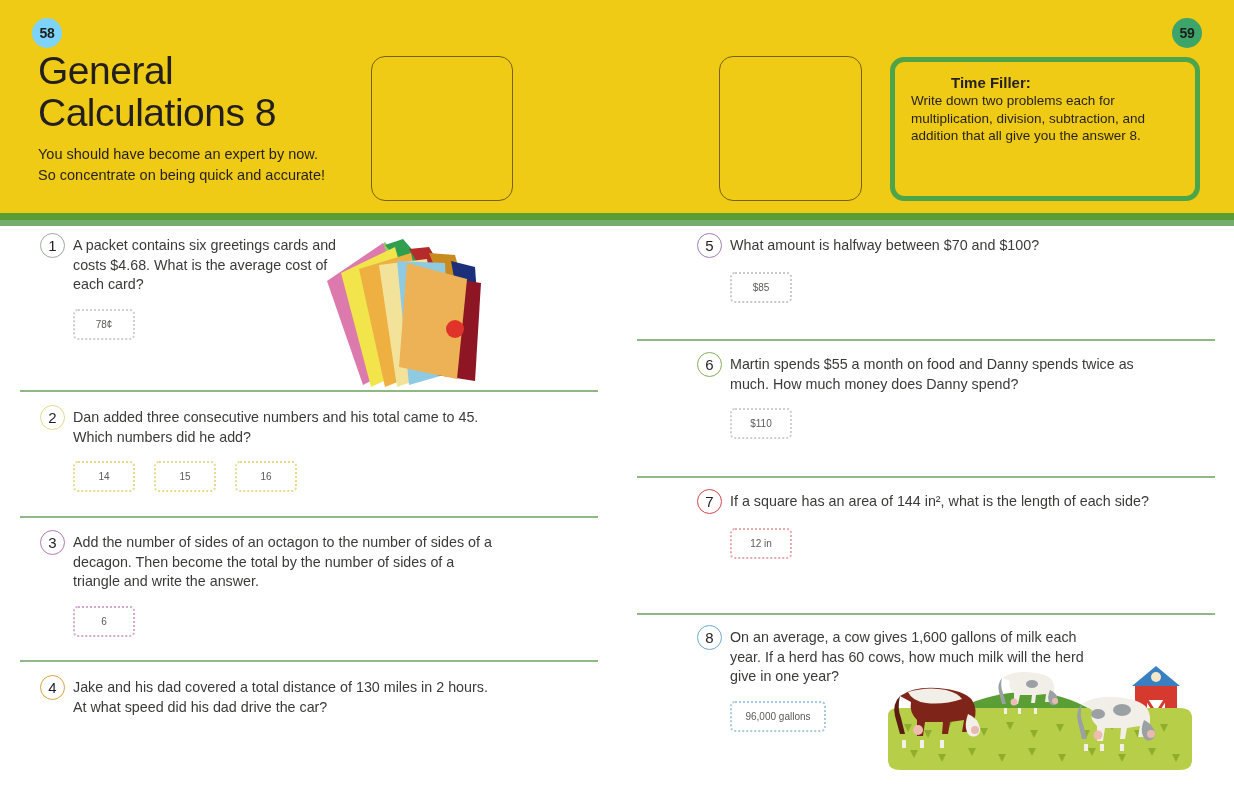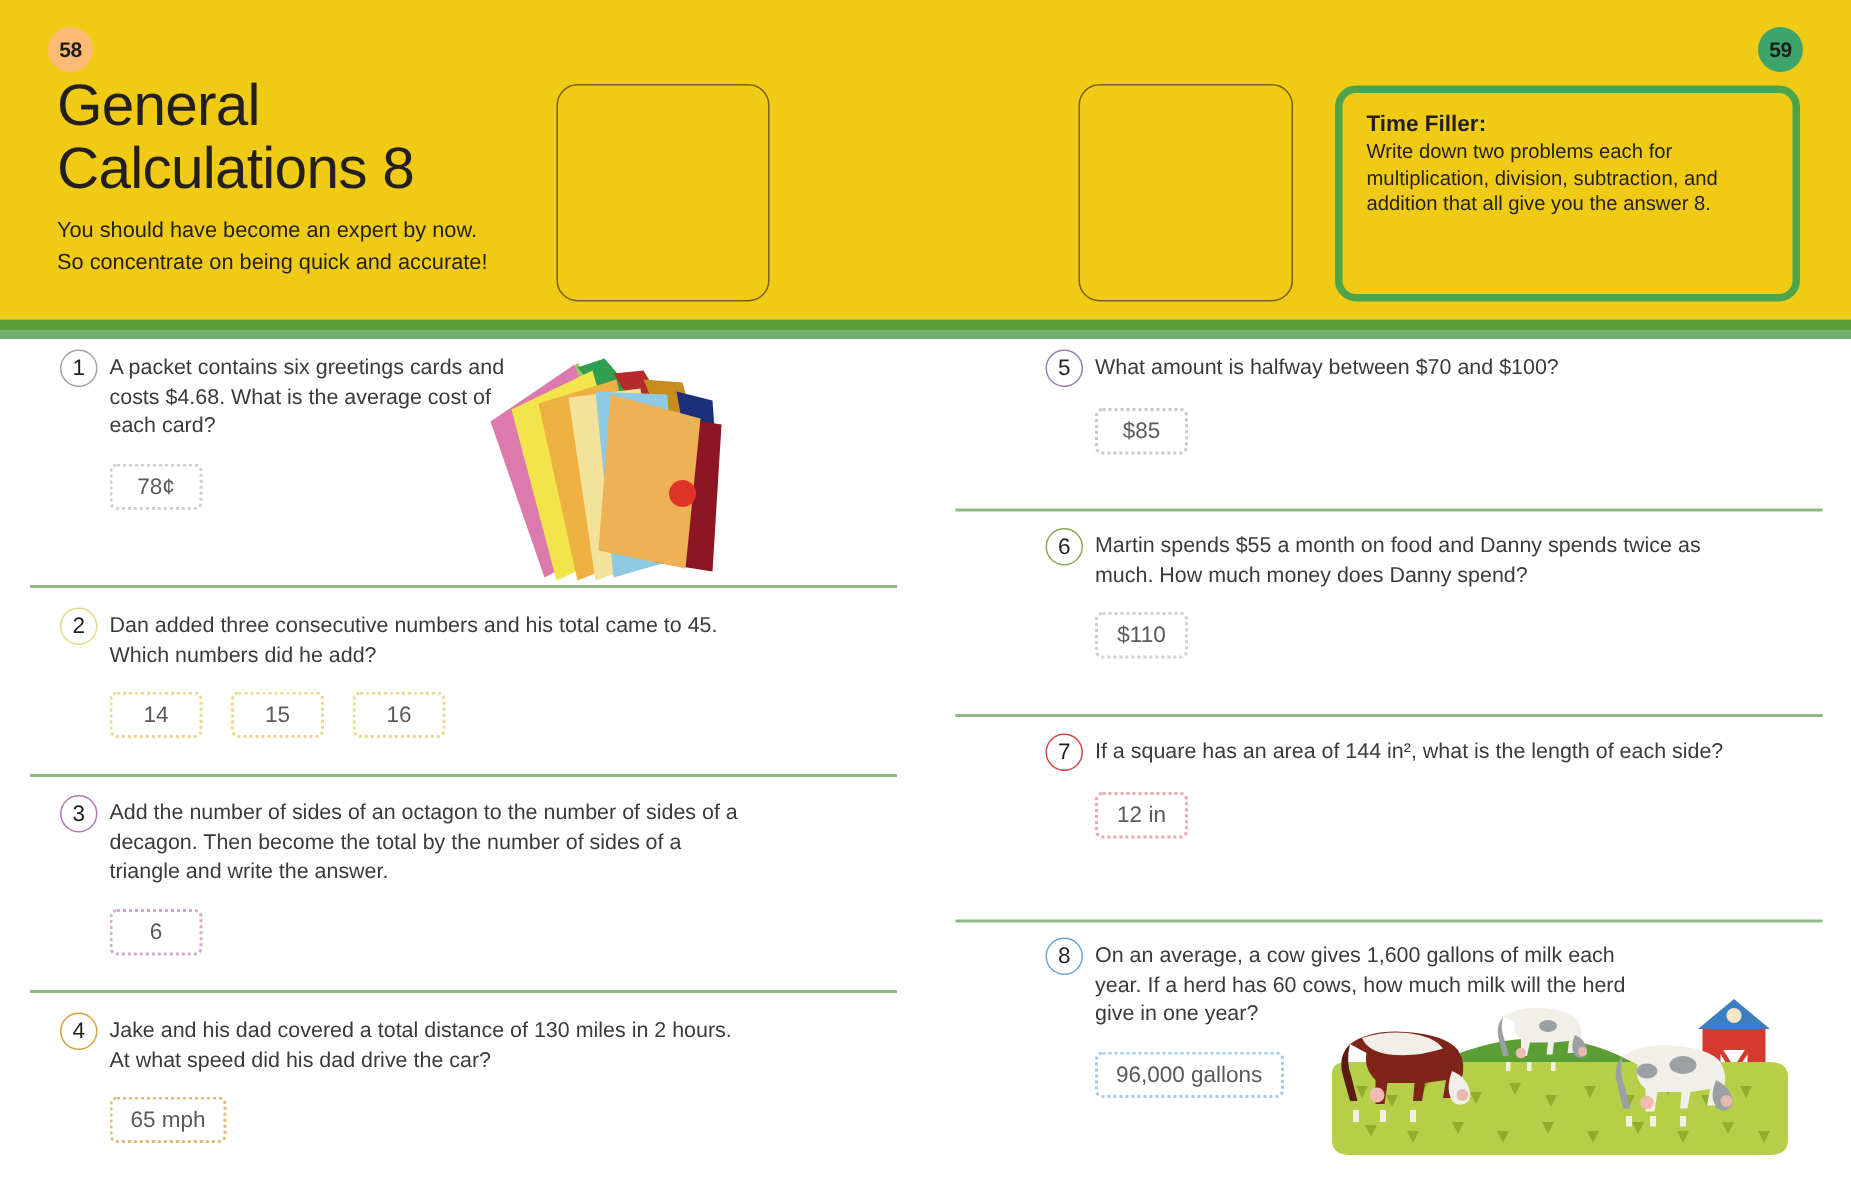--- a/index.html
+++ b/index.html
@@ -75,20 +75,21 @@
     position: absolute; left: 890px; top: 57px;
     width: 310px; height: 144px;
     border: 5px solid #4ca54a;
     border-radius: 14px;
     padding: 12px 14px 0 16px;
   }
   .tf-title {
     color: #231f20;
     font-size: 15px; font-weight: bold;
     margin-bottom: 1px;
+    margin-left: 40px;
   }
   .tf-body {
     color: #231f20;
     font-size: 13.5px;
     line-height: 17.5px;
   }
 
   
   .col {
     position: absolute;
@@ -133,21 +134,21 @@
 
   .answers {
     display: flex;
     gap: 19px;
     margin-top: 14px;
   }
   .ans {
     border: 2.2px dotted #cccccc;
     border-radius: 5px;
     color: #5a5a58;
-    font-size: 15px;
+    font-size: 10px;
     display: flex; align-items: center; justify-content: center;
     height: 31px;
     min-width: 62px;
     padding: 0 12px;
     background: #fff;
   }
   .ans.wide { min-width: 96px; }
 
   
   .illus { position: absolute; }
@@ -157,21 +158,21 @@
 
   
   .farm { left: 255px; top: 26px; width: 320px; height: 125px; }
 </style>
 </head>
 <body>
 
 <div id="page">
 
   <div class="header" style="background: rgb(240, 203, 21);">
-    <div class="page-badge left" style="background: #fdba74;">58</div>
+    <div class="page-badge left" style="background: #7dd3fc;">58</div>
     <div class="page-badge right" style="background: rgb(61, 164, 106);">59</div>
 
     <div class="title">
       <div>General</div>
       <div>Calculations 8</div>
     </div>
 
     <div class="subtitle">You should have become an expert by now. So concentrate on being quick and accurate!</div>
 
     <div class="blank-box one"></div>
@@ -247,23 +248,20 @@
         <div class="ans" id="q3a0" style="border-color: rgb(213, 168, 207);">6</div>
       </div>
     </div>
 
     <div class="q-sep" style="left:20px; top:434px; width:578px;"></div>
 
     <div class="q" id="q4" style="top:450px; padding-left:40px; padding-right:20px;">
       <div class="q-head">
         <div class="q-num" id="q4num" style="border-color: rgb(217, 162, 60);">4</div>
         <div class="q-text" style="max-width:420px;">Jake and his dad covered a total distance of 130 miles in 2 hours. At what speed did his dad drive the car?</div>
-      </div>
-      <div class="answers" style="margin-left:33px;">
-        <div class="ans" id="q4a0" style="border-color: rgb(224, 188, 122);">65 mph</div>
       </div>
     </div>
   </div>
 
   <div class="col right">
 
     <div class="q" id="q5" style="top:8px; padding-left:80px; padding-right:20px;">
       <div class="q-head">
         <div class="q-num" id="q5num" style="border-color: rgb(155, 127, 181);">5</div>
         <div class="q-text" style="max-width:420px;">What amount is halfway between $70 and $100?</div>

